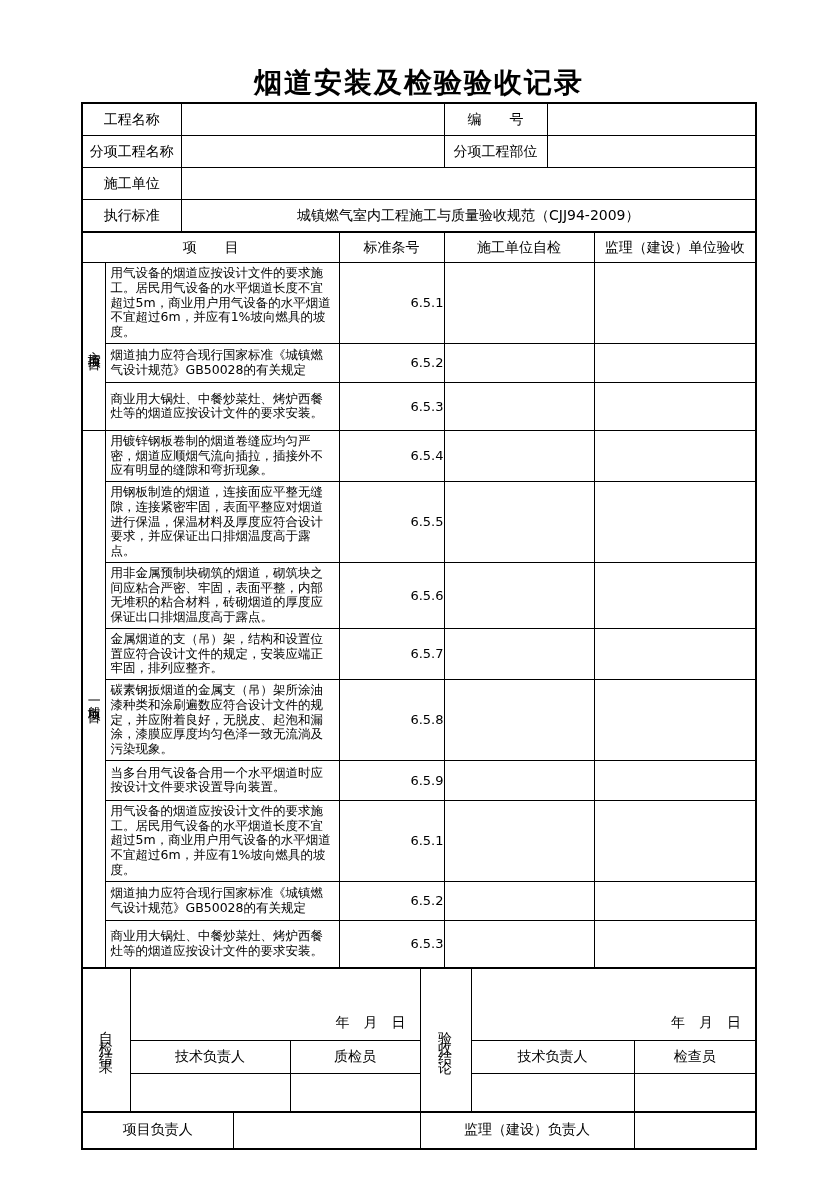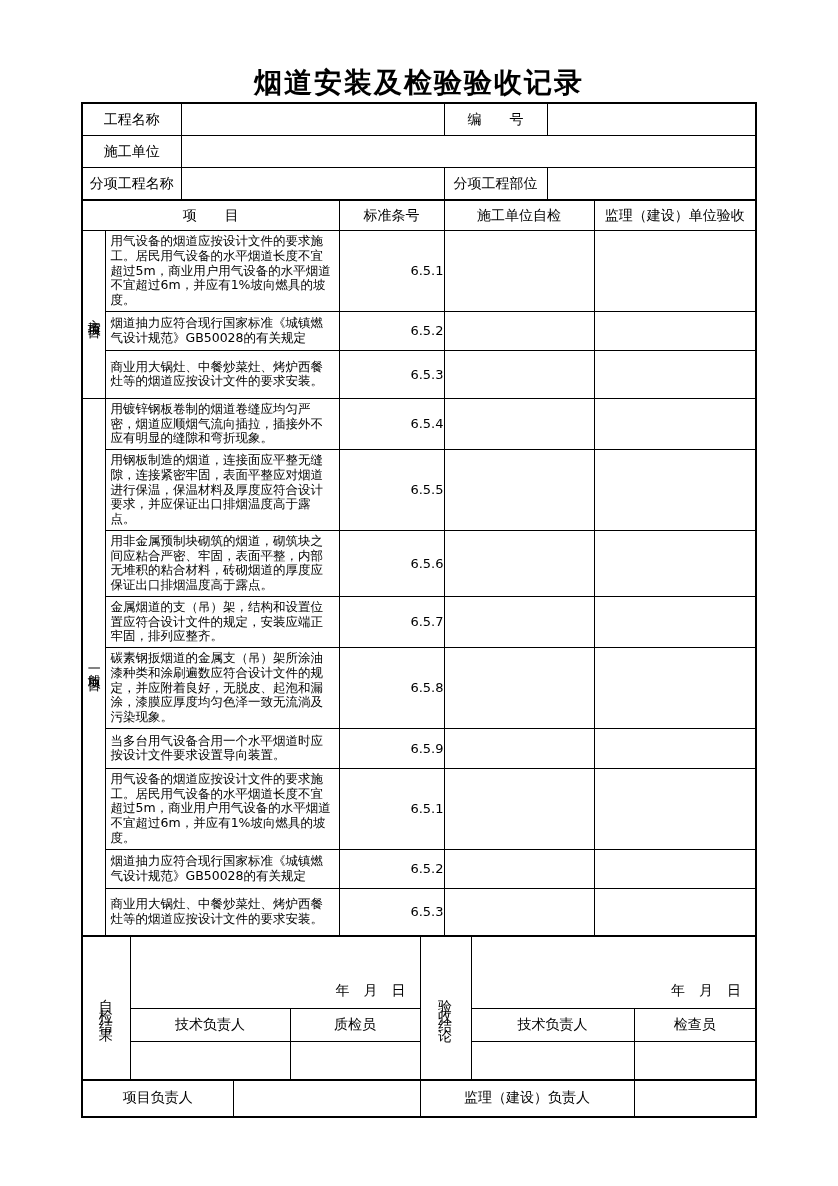--- a/index.html
+++ b/index.html
@@ -55,28 +55,32 @@
         <col style="width:209px">
       </colgroup>
     <tbody>
         <tr>
       <td class="lbl">工程名称</td>
       <td></td>
       <td class="lbl">编　　号</td>
       <td></td>
     </tr>
     <tr>
+      <td class="lbl">分项工程名称</td>
+      <td></td>
+      <td class="lbl">分项工程部位</td>
+      <td></td>
+    </tr>
+    <tr>
       <td class="lbl">施工单位</td>
       <td colspan="3"></td>
     </tr>
     <tr>
-      <td class="lbl">分项工程名称</td>
-      <td></td>
-      <td class="lbl">分项工程部位</td>
-      <td></td>
+      <td class="lbl">执行标准</td>
+      <td colspan="3" class="lbl">城镇燃气室内工程施工与质量验收规范（CJJ94-2009）</td>
     </tr>
   </tbody>
     </table>
 
   <table class="items-table stack">
     <colgroup>
         <col style="width:23px">
         <col style="width:234px">
         <col style="width:105px">
         <col style="width:150px">

